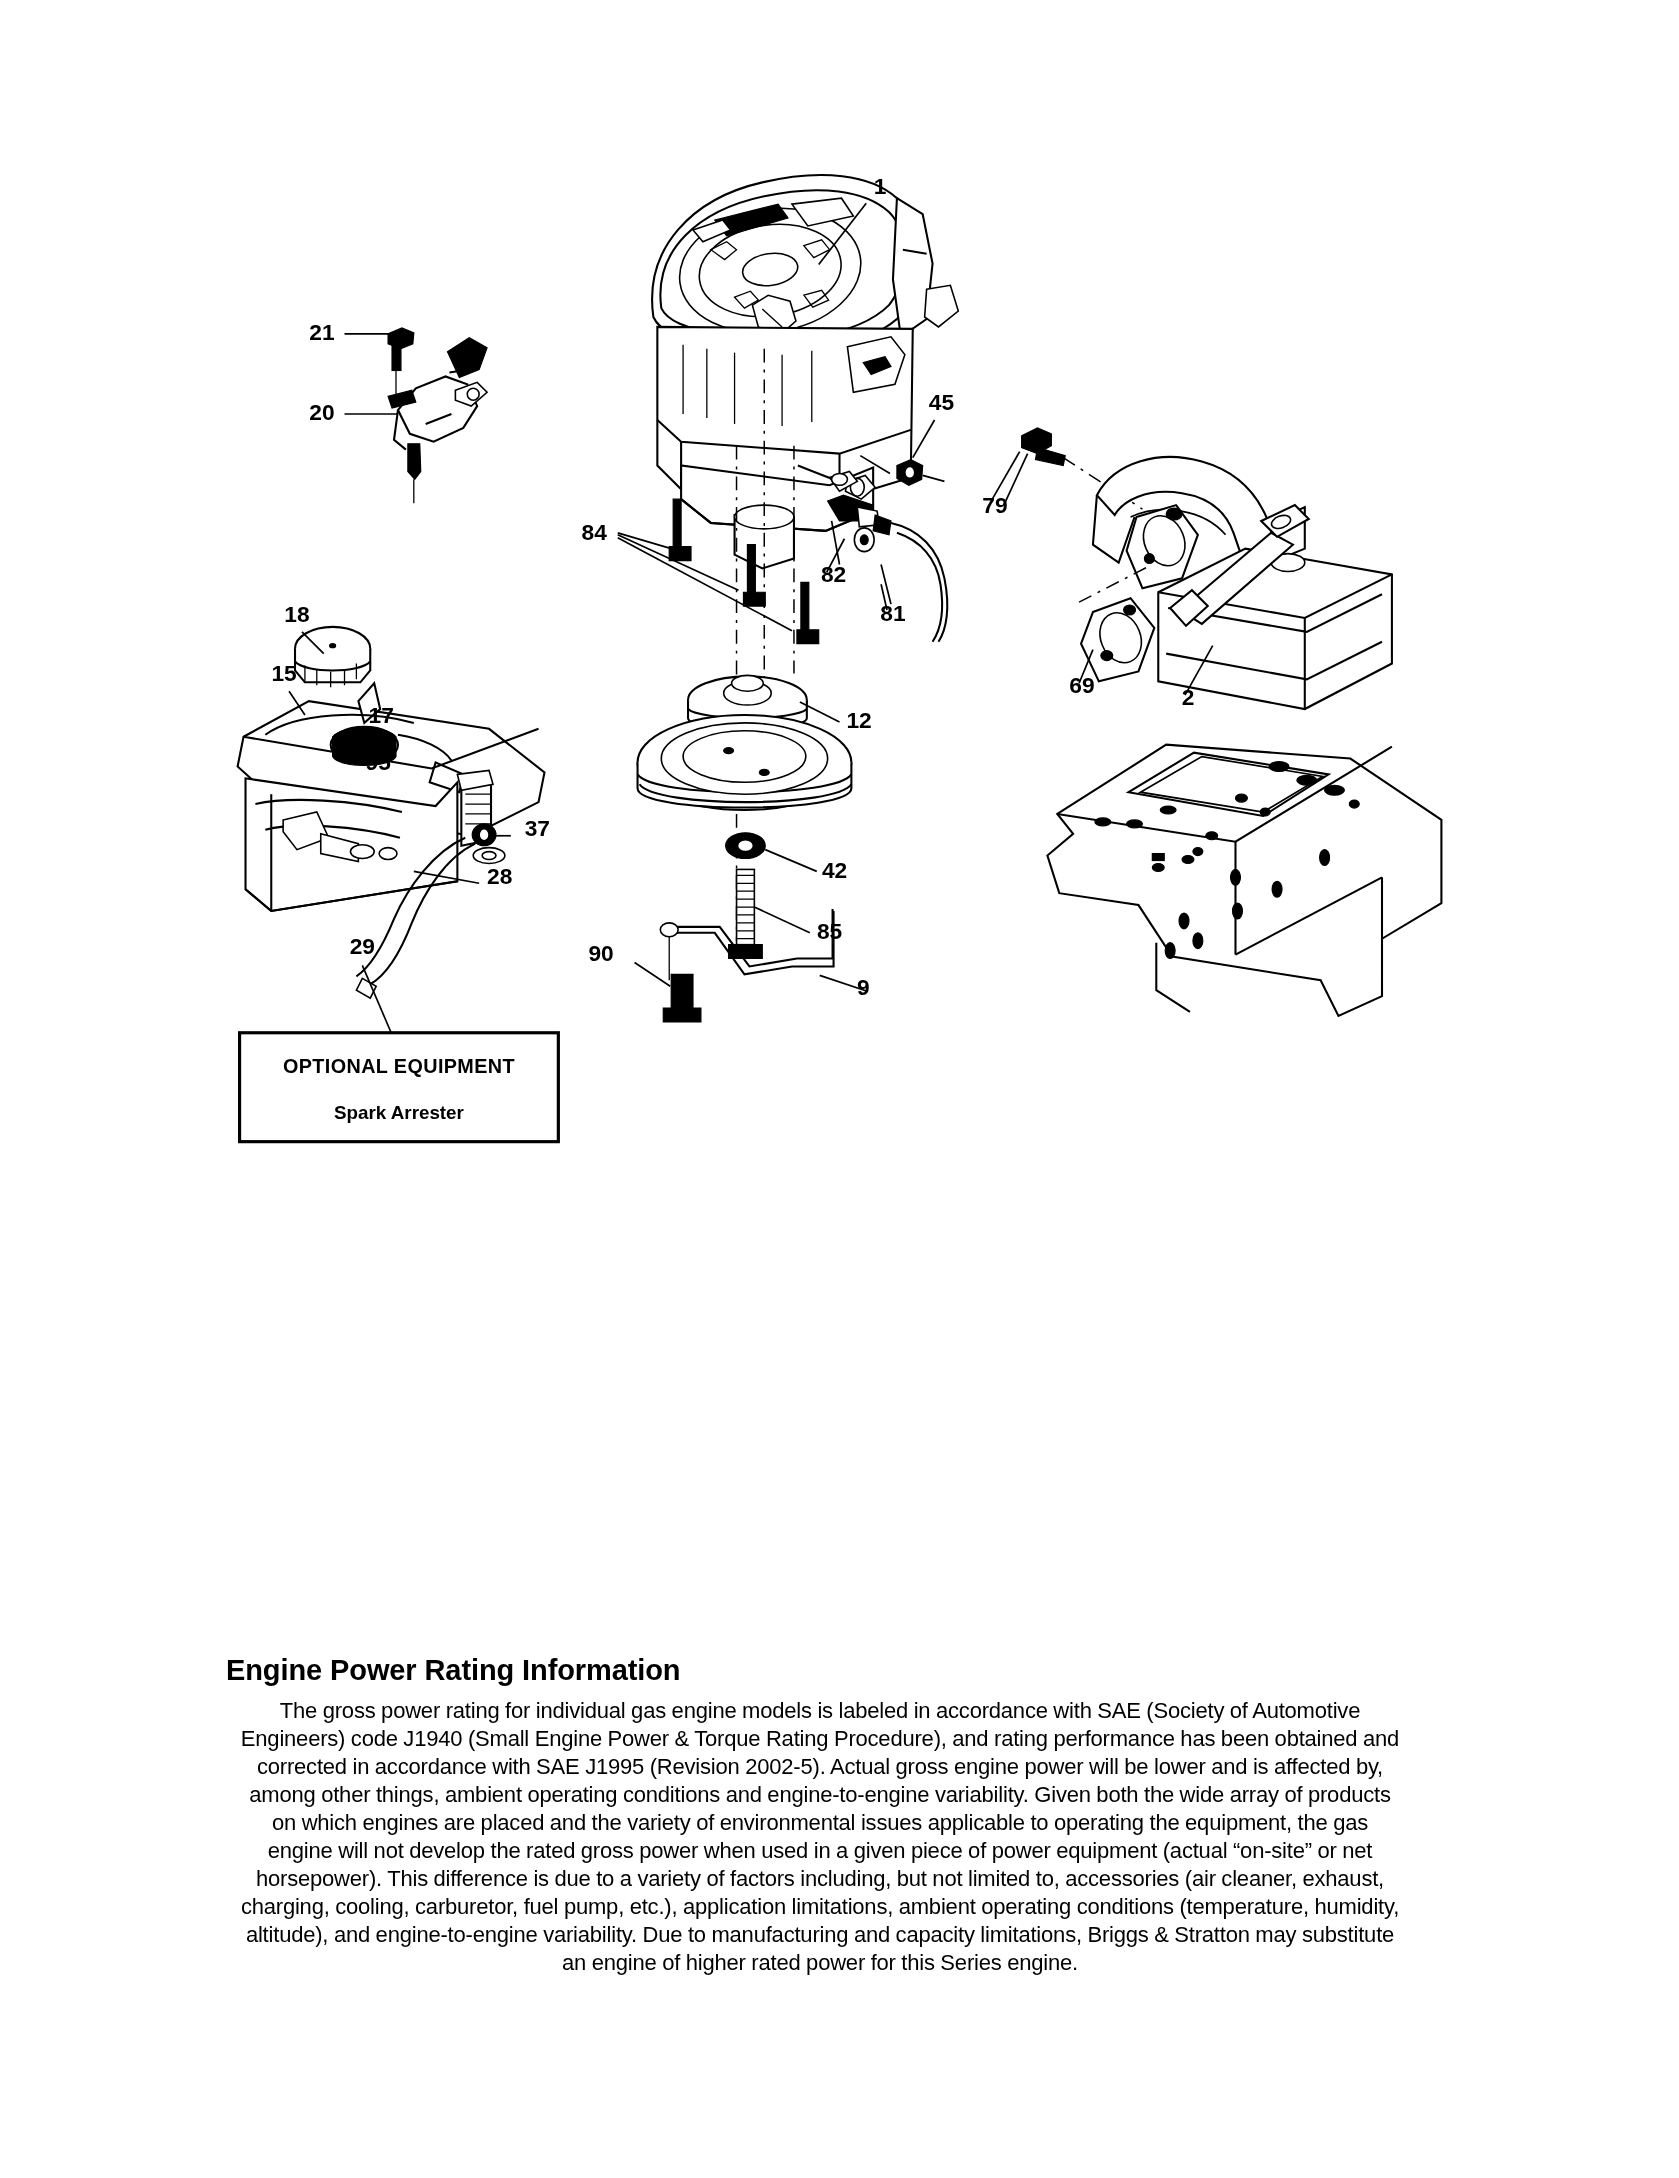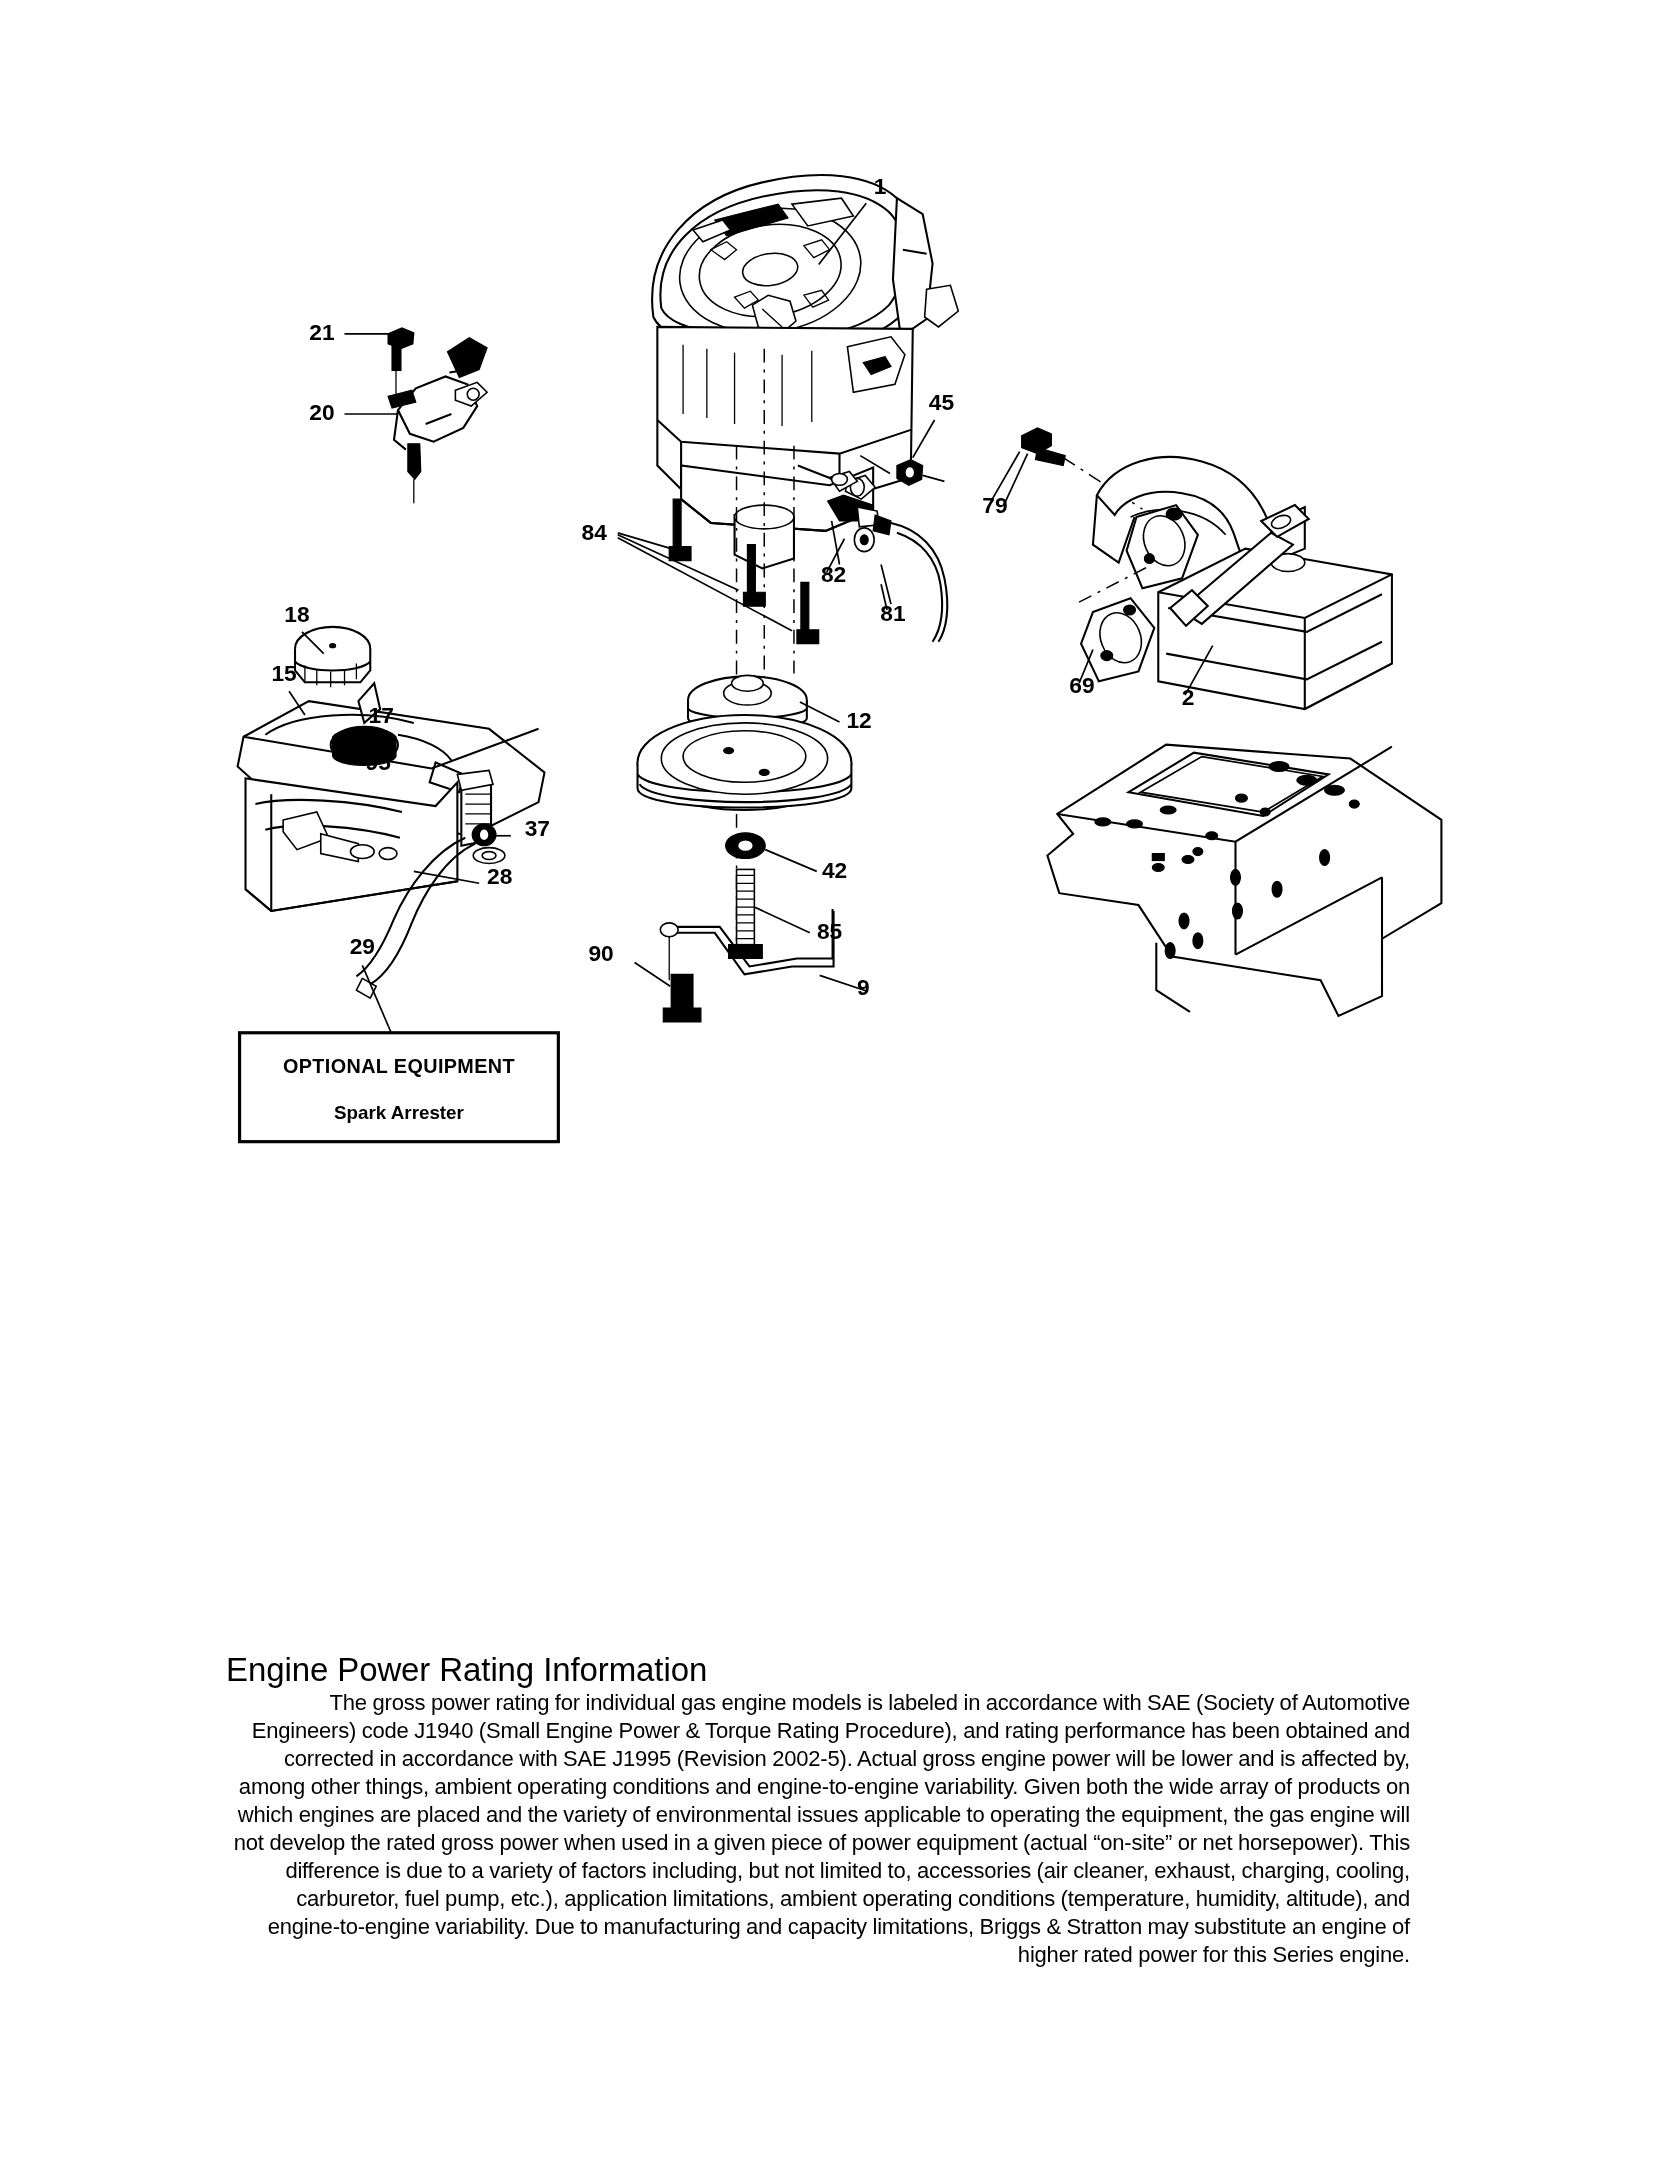--- a/index.html
+++ b/index.html
@@ -89,33 +89,33 @@
   }
 
   #note-block {
     position: absolute;
     left: 226px;
     top: 1655px;
     width: 1188px;
   }
   #note-heading {
     font-family: "Liberation Sans", sans-serif;
-    font-weight: normal;
-    font-size: 33px;
+    font-weight: bold;
+    font-size: 29px;
     line-height: 30px;
     margin: 0 0 1px 0;
     letter-spacing: -0.1px;
   }
   #note-body {
     font-family: "Liberation Sans", sans-serif;
     font-size: 22px;
     line-height: 28px;
-    margin: 4px;
+    margin: 12px;
     letter-spacing: -0.2px;
-    text-align: right;
+    text-align: center;
     word-spacing: -0.3px;
   }
 </style>
 </head>
 <body>
 
 <div id="diagram-stage">
 <svg viewBox="0 0 1696 1640" xmlns="http://www.w3.org/2000/svg">
 
   <g>

